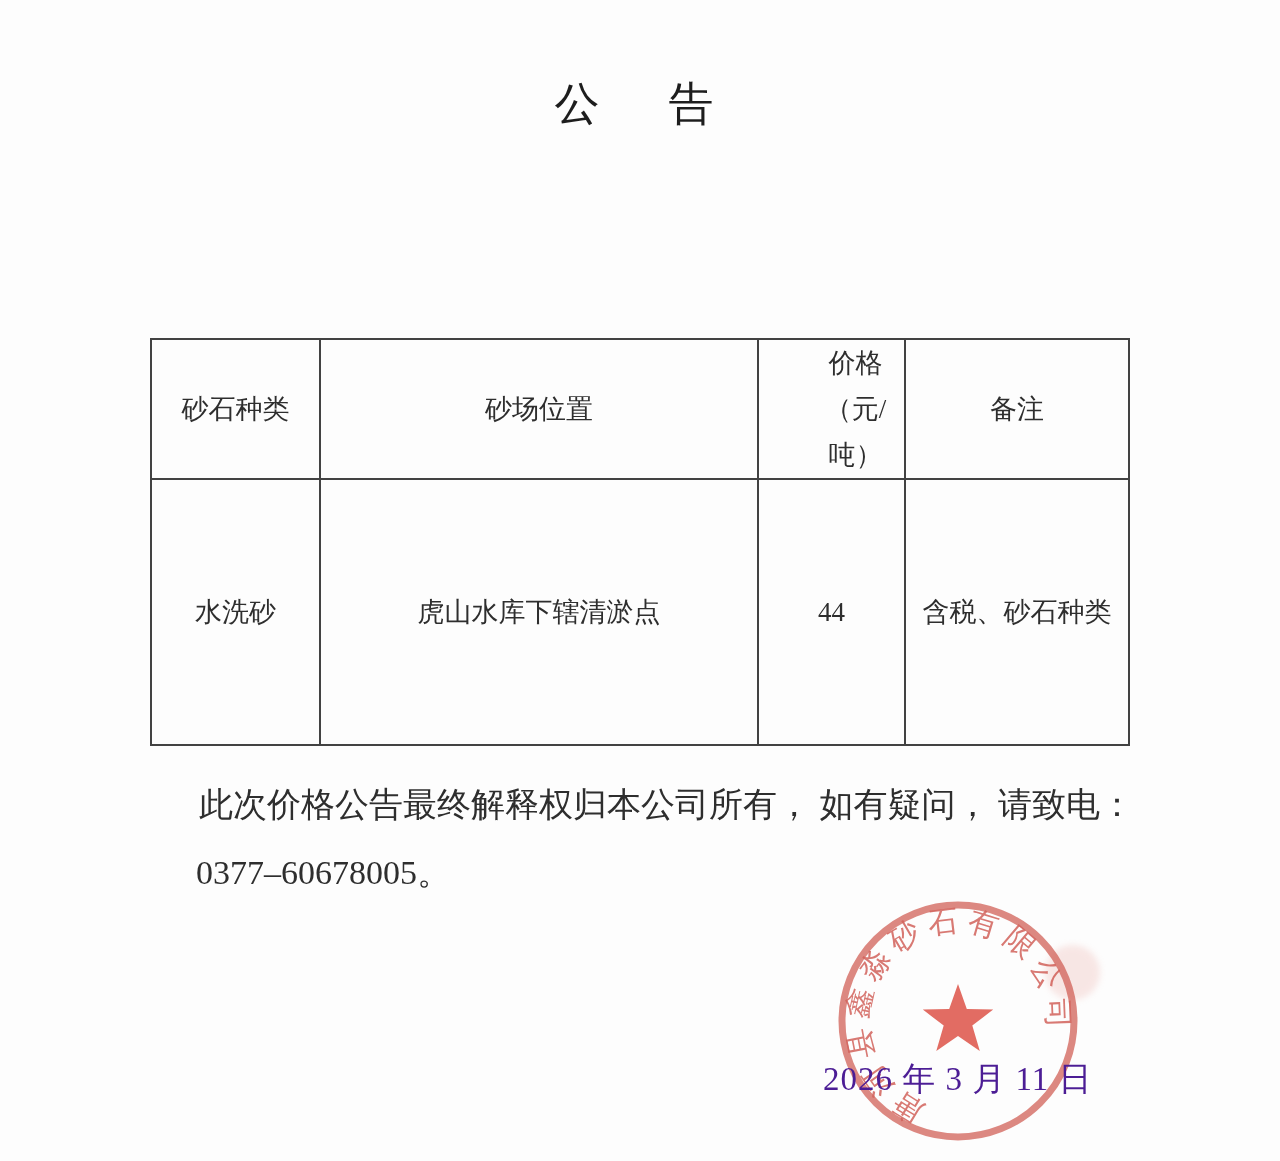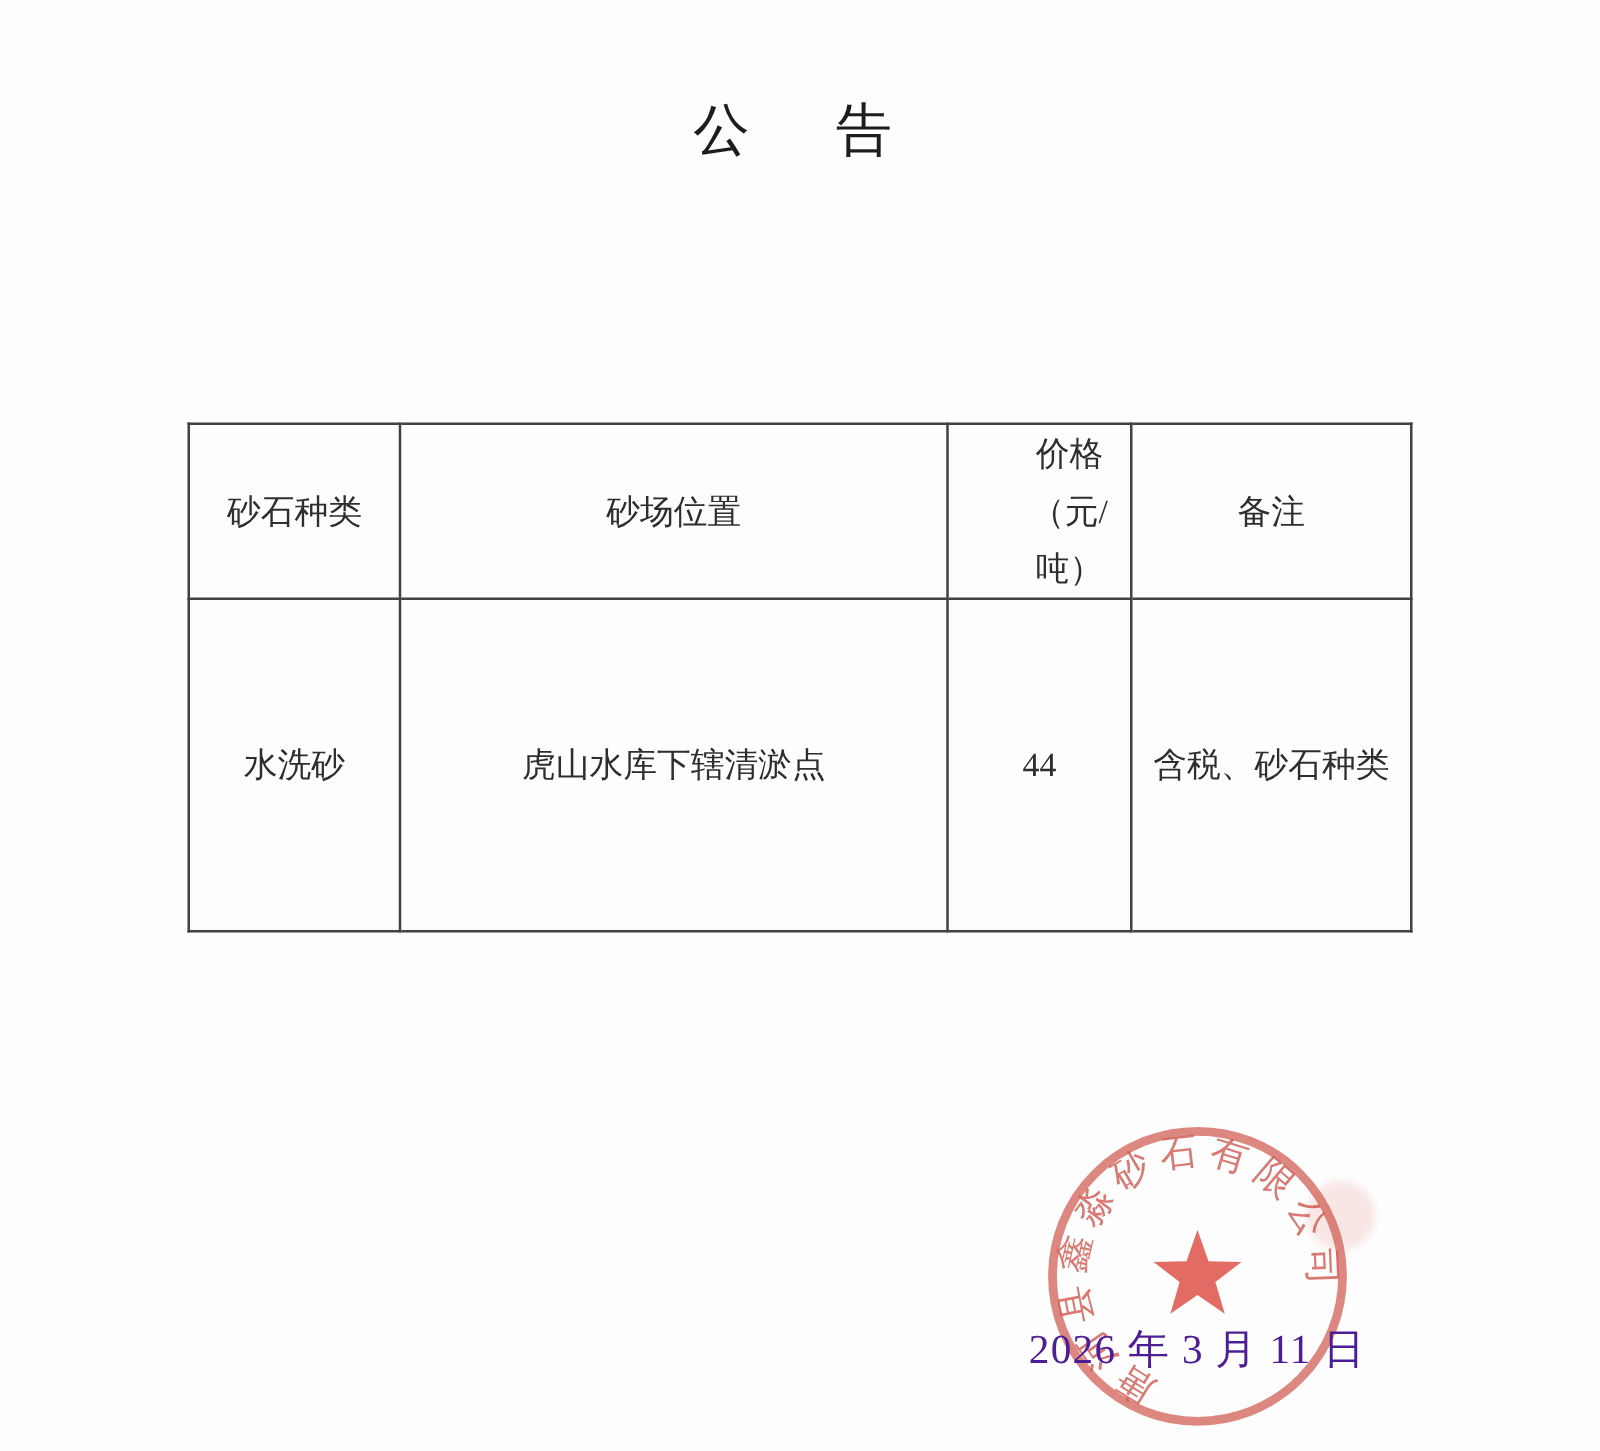--- a/index.html
+++ b/index.html
@@ -111,20 +111,22 @@
     <tbody>
       <tr>
         <td>水洗砂</td>
         <td>虎山水库下辖清淤点</td>
         <td>44</td>
         <td>含税、砂石种类</td>
       </tr>
     </tbody>
   </table>
 
+  <div class="footer-line1">此次价格公告最终解释权归本公司所有， 如有疑问， 请致电：</div>
+  <div class="footer-line2">0377–60678005。</div>
 
   <div class="seal-smudge"></div>
 
   <svg class="seal" viewBox="0 0 250 250" xmlns="http://www.w3.org/2000/svg">
     <defs>
       <path id="sealArc" d="M 94.2 209.6 A 90 90 0 1 1 213.6 140.6" fill="none"></path>
     </defs>
     <circle cx="125" cy="125" r="116" fill="none" stroke-width="7" opacity="0.82" stroke="#d05a51"></circle>
     <polygon points="125,88 133.8,112.9 160.2,113.6 139.3,129.6 146.8,154.9 125,140 103.3,154.9 110.7,129.6 89.8,113.6 116.2,112.9" opacity="0.9" fill="#da463a"></polygon>
     <text font-size="30" letter-spacing="7" opacity="0.85" font-family="Liberation Serif, DejaVu Serif, serif" fill="#cc4d45">

